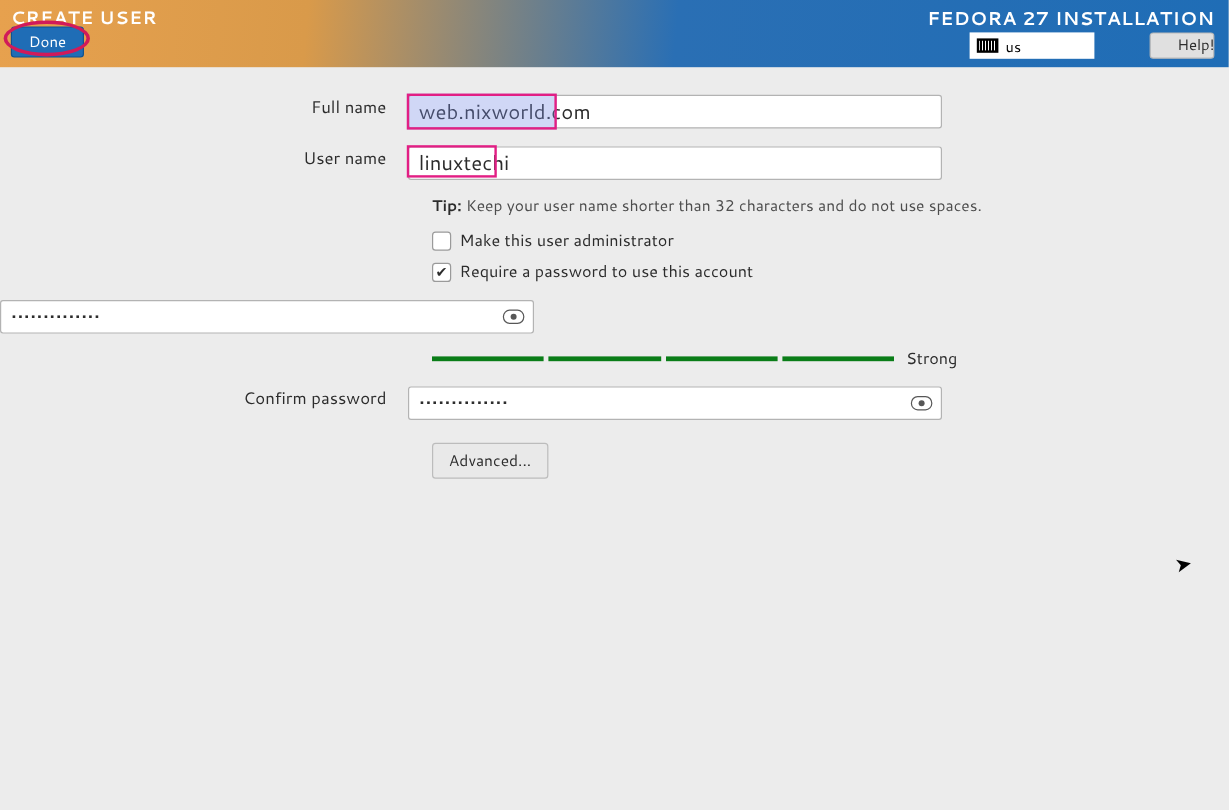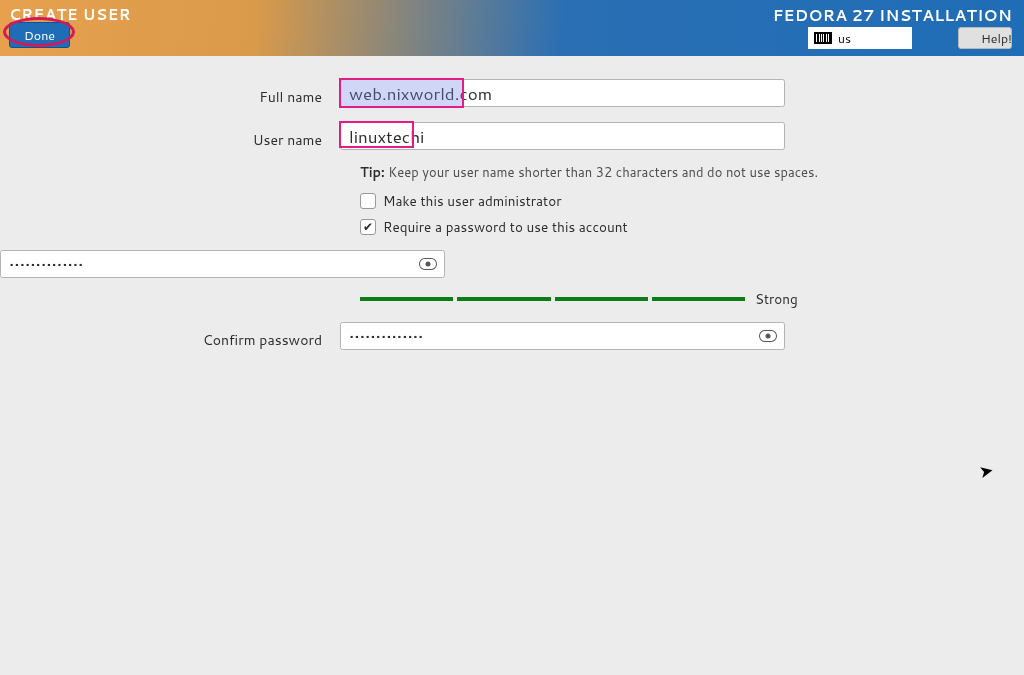--- a/index.html
+++ b/index.html
@@ -32,21 +32,21 @@
        repeating-linear-gradient(90deg,#fff 0 1px,#000 1px 2.5px); }
     .kb-txt { font-size:12px; color:#000; }
     .help-btn {
       position:absolute; right:12px; top:27px; width:54px; height:22px;
       background:#e0e0e0; border:1px solid #b9b9b9; border-radius:3px;
       font-size:12.5px; color:#2c2c2c; cursor:pointer;padding-left:22px;
     }
 
     
     .form { position:absolute; left:0; top:79px; width:1024px; }
-    .row  { display:flex; align-items:flex-end; margin-bottom:15px; }
+    .row  { display:flex; align-items:flex-start; margin-bottom:15px; }
     .lbl  { width:340px; text-align:right; padding-right:18px; font-size:14px; color:#2c2c2c; }
     .fld  { width:445px; position:relative; }
 
     .text-input {
       width:445px; height:28px; border:1px solid #b3b3b3; border-radius:2.5px;
       font-size:17px; color:#2c2c2c; padding:0 8px; background:#fff;
     }
     .pw-input { padding-right:34px; }
     .hl-pink    { position:absolute; border:2.5px solid #e21e84; pointer-events:none; }
     .hl-fullname{ left:-1px; top:-1px; width:125px; height:30px; background:rgba(120,140,230,.35);}
@@ -164,15 +164,16 @@
   
   <div class="row">
     <div class="lbl">Confirm password</div>
     <div class="fld">
       <input class="text-input pw-input" type="text" value="••••••••••••••" style="">
       <span class="eye"></span>
     </div>
   </div>
 
   
+  <button class="adv-btn">Advanced...</button>
 </div>
 
 <div class="cursor-arrow">➤</div>
 
 </body></html>

